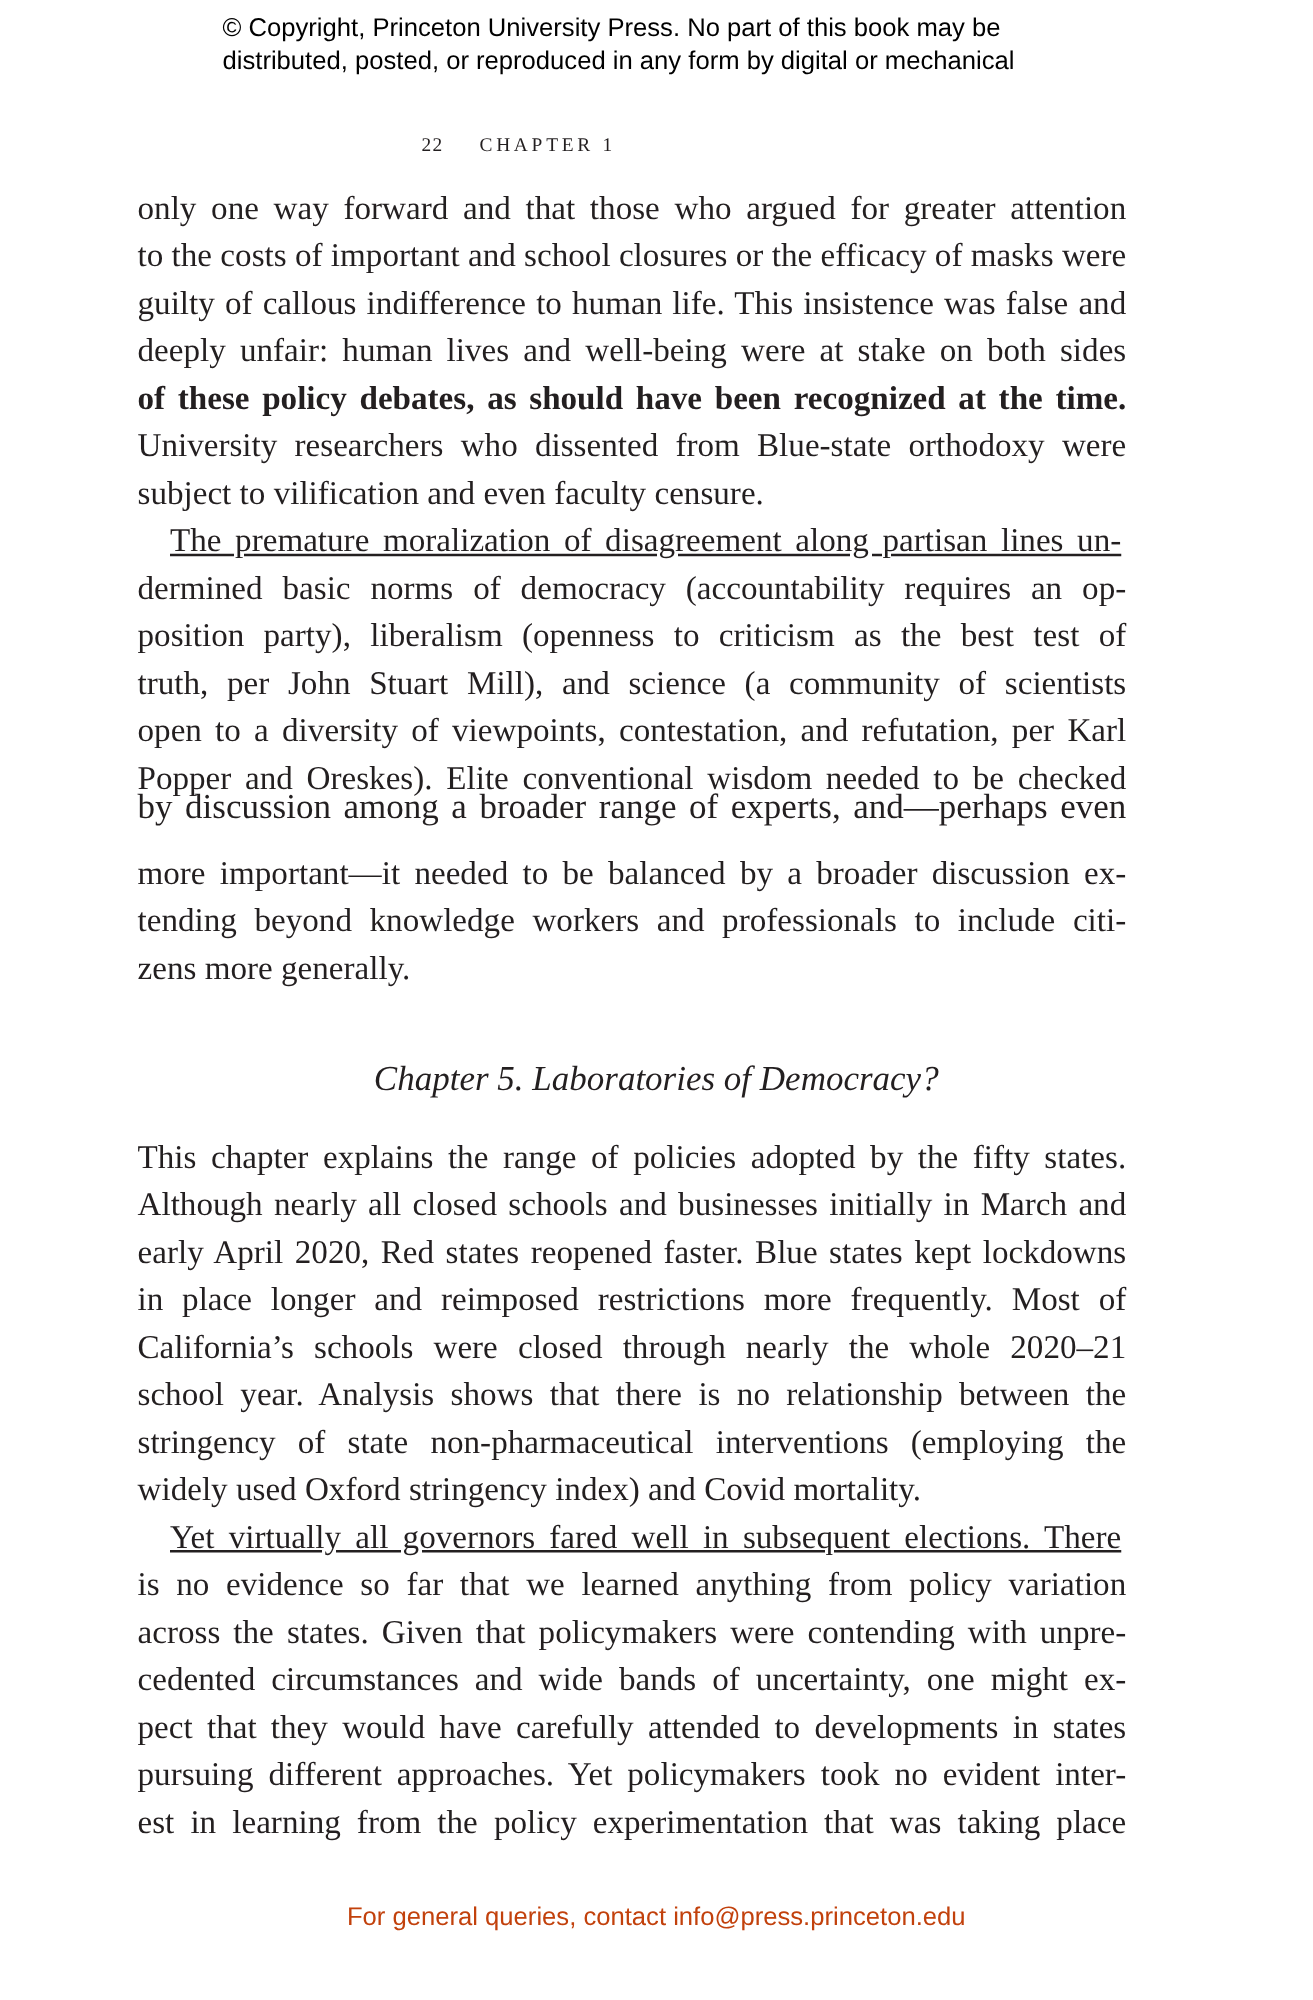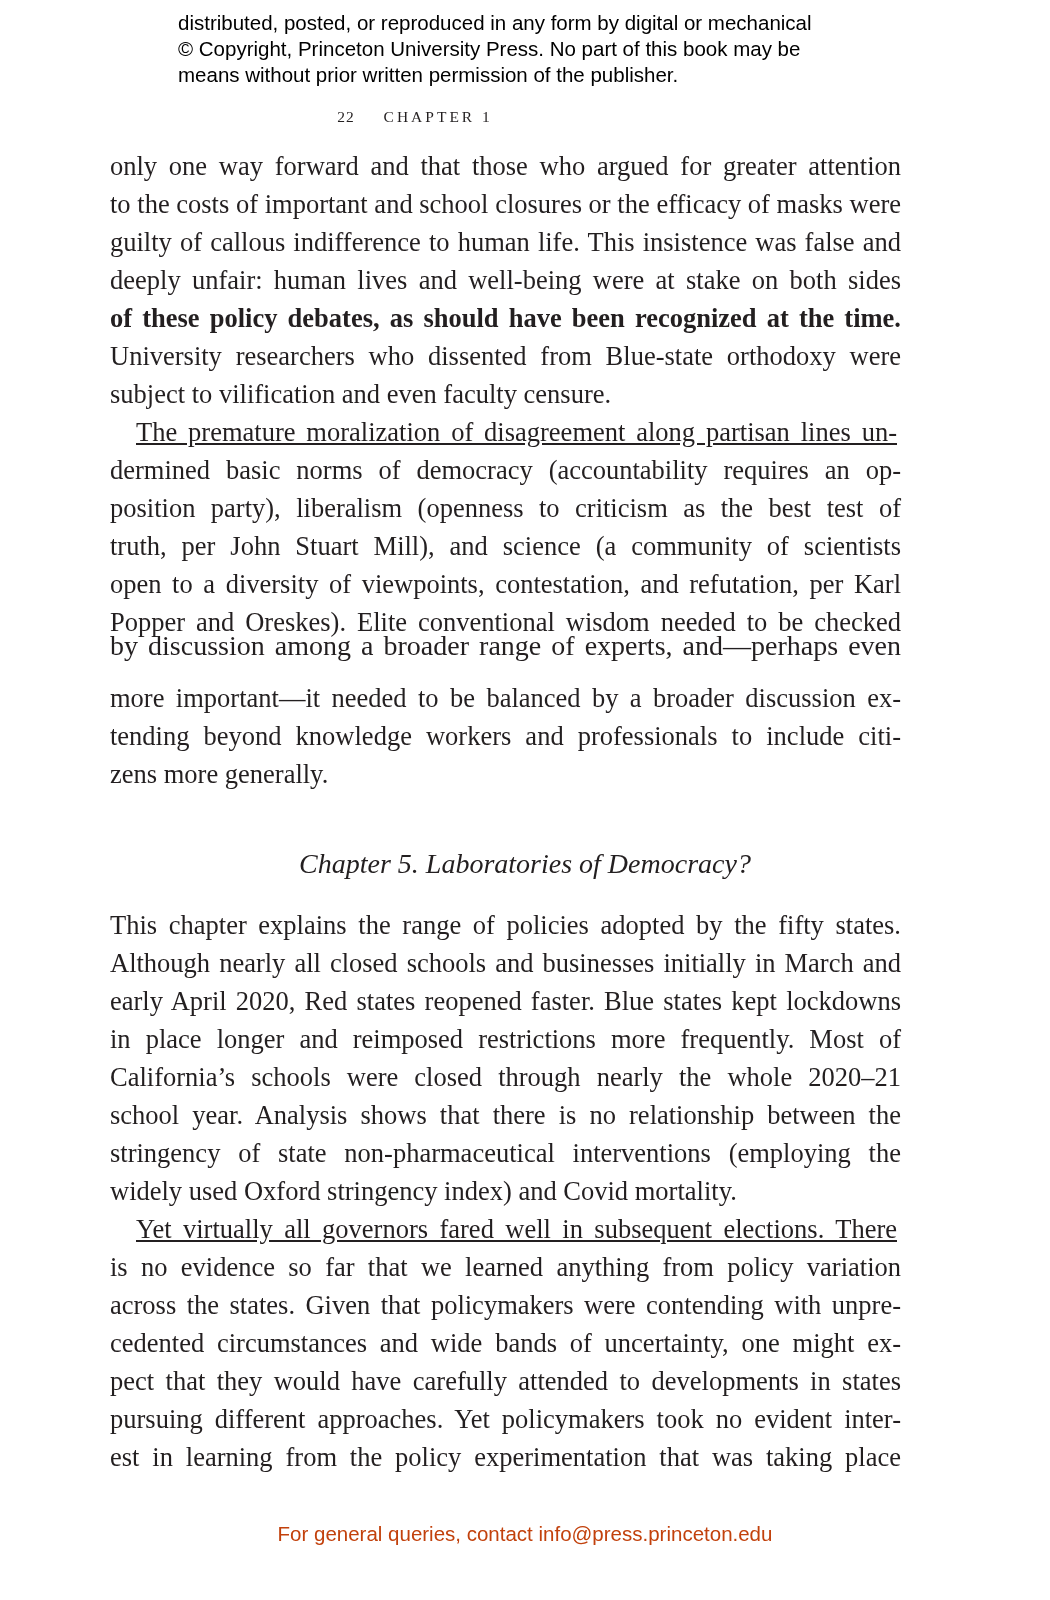--- a/index.html
+++ b/index.html
@@ -17,23 +17,22 @@
   .line.indent { left: 26px; width: 761px; text-decoration: underline; }
   .heading { position: absolute; left: 0; width: 1050px; top: 848px; text-align: center;
     font-family: "Liberation Serif", serif; font-style: italic; font-size: 28px; color: #231f20; }
   .footer { position: absolute; left: 0; width: 1050px; top: 1522px; text-align: center;
     font-family: "Liberation Sans", sans-serif; font-size: 20.5px; color: #c2410c; }
 </style>
 </head>
 <body>
 
 <div class="notice">
+  <div>© Copyright, Princeton University Press. No part of this book may be</div>
   <div>distributed, posted, or reproduced in any form by digital or mechanical</div>
-  <div>© Copyright, Princeton University Press. No part of this book may be</div>
-  <div>means without prior written permission of the publisher.</div>
 </div>
 
 <div class="running-head">
   <span class="pg">22</span>
   <span>CHAPTER 1</span>
 </div>
 
 <div class="body-text">
 
   <div>

